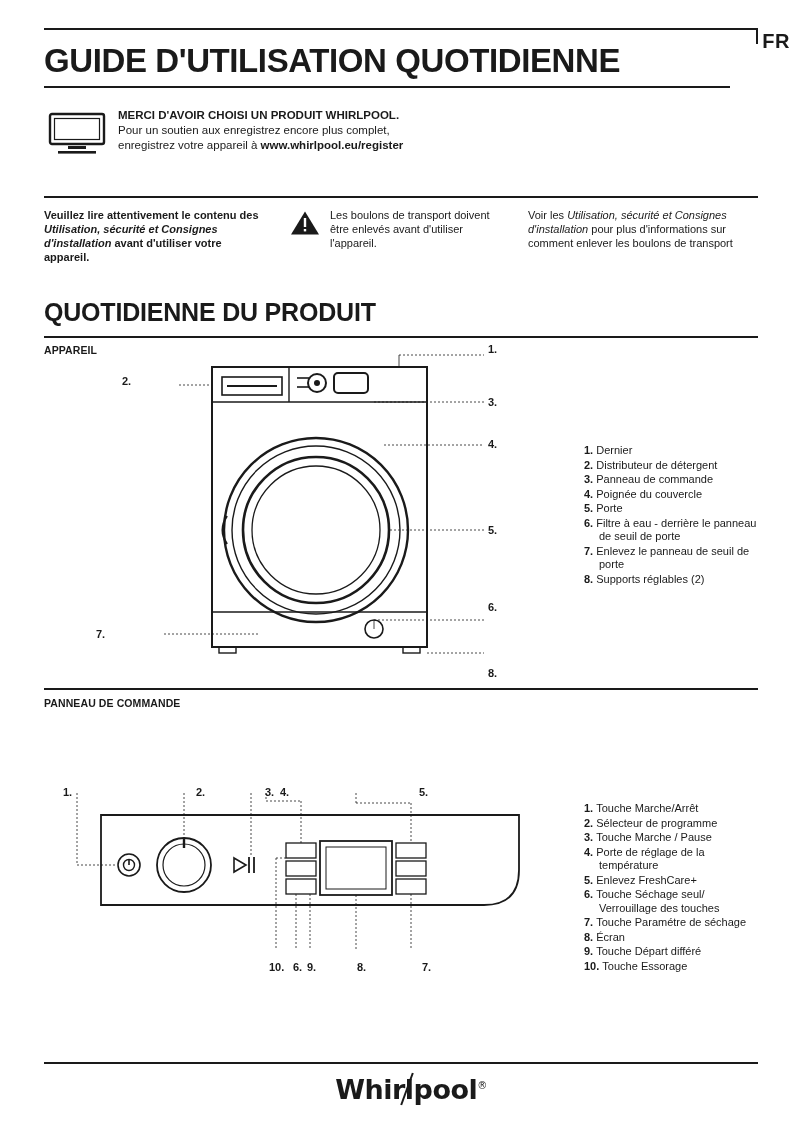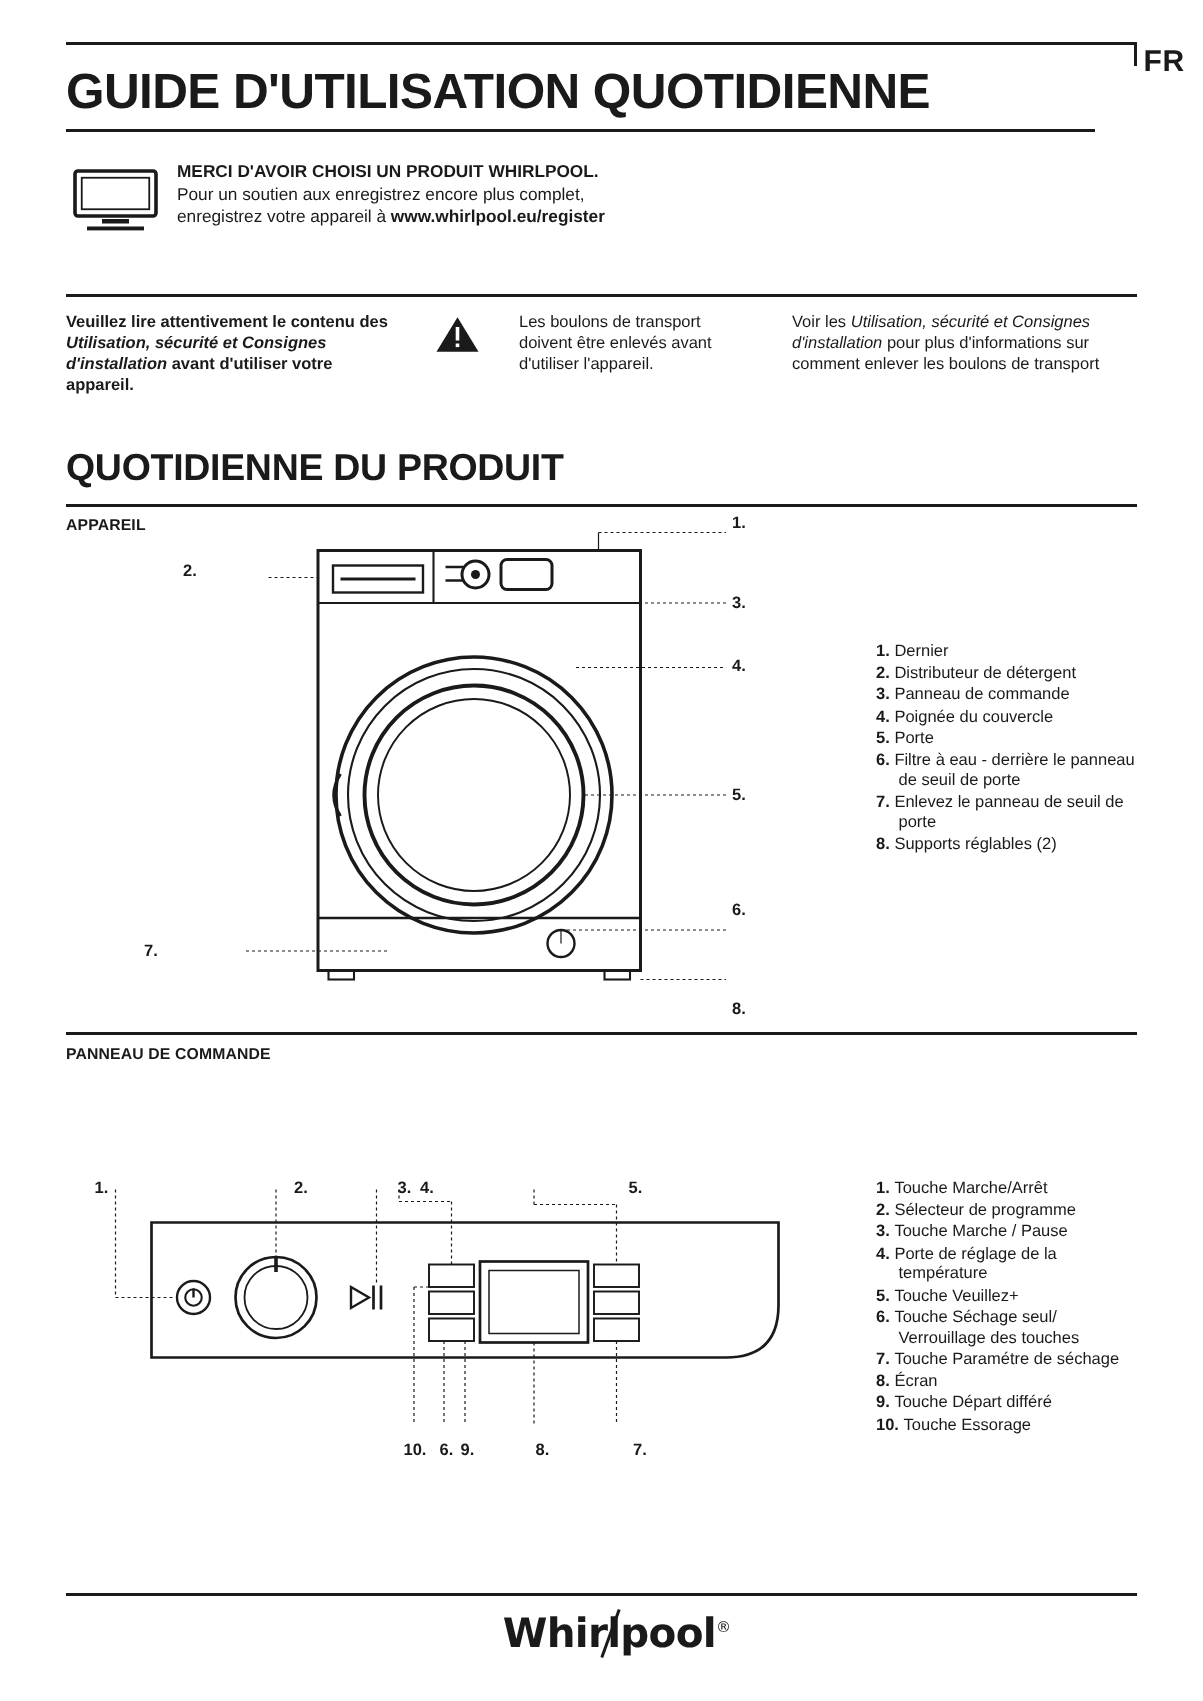--- a/index.html
+++ b/index.html
@@ -114,21 +114,21 @@
   .warn-col.c2 { left: 246px; width: 215px; }
   .warn-col.c3 { left: 484px; width: 235px; }
   .warn-col.c3 i { font-style: italic; }
   .tri-icon {
     position: absolute;
     left: 246px;
     top: 2px;
     width: 30px;
     height: 26px;
   }
-  .warn-col.c2 .txt { margin-left: 56px; display: block; }
+  .warn-col.c2 .txt { margin-left: 40px; display: block; }
 
   
   .sec-title {
     position: absolute;
     left: 44px;
     top: 298px;
     font-size: 25px;
     font-weight: bold;
     letter-spacing: -0.2px;
   }
@@ -177,20 +177,21 @@
     position: absolute;
     font-size: 11px;
     font-weight: bold;
   }
 
   
   .legend {
     position: absolute;
     font-size: 11px;
     line-height: 13.5px;
+    margin-top: 16px;
   }
   .legend-appareil { left: 584px; top: 428px; width: 180px; }
   .legend-panneau  { left: 584px; top: 786px; width: 180px; }
   .legend-item {
     display: block;
     margin-bottom: 1px;
     padding-left: 15px;
     text-indent: -15px;
   }
   .legend-item .num { font-weight: bold; }
@@ -388,21 +389,21 @@
   <div class="callout" style="left:293px; top:961px;">6.</div>
   <div class="callout" style="left:307px; top:961px;">9.</div>
   <div class="callout" style="left:357px; top:961px;">8.</div>
   <div class="callout" style="left:422px; top:961px;">7.</div>
 
   <div class="legend legend-panneau">
     <span class="legend-item"><span class="num">1.</span><span>Touche Marche/Arrêt</span></span>
     <span class="legend-item"><span class="num">2.</span><span>Sélecteur de programme</span></span>
     <span class="legend-item"><span class="num">3.</span><span>Touche Marche / Pause</span></span>
     <span class="legend-item"><span class="num">4.</span><span>Porte de réglage de la température</span></span>
-    <span class="legend-item"><span class="num">5.</span><span>Touche Veuillez+</span></span>
+    <span class="legend-item"><span class="num">5.</span><span>Enlevez FreshCare+</span></span>
     <span class="legend-item"><span class="num">6.</span><span>Touche Séchage seul/ Verrouillage des touches</span></span>
     <span class="legend-item"><span class="num">7.</span><span>Touche Paramétre de séchage</span></span>
     <span class="legend-item"><span class="num">8.</span><span>Écran</span></span>
     <span class="legend-item"><span class="num">9.</span><span>Touche Départ différé</span></span>
     <span class="legend-item"><span class="num">10.</span><span>Touche Essorage</span></span>
   </div>
 
   <div class="rule-panneau-bottom"></div>
 
   <div class="footer-logo">

